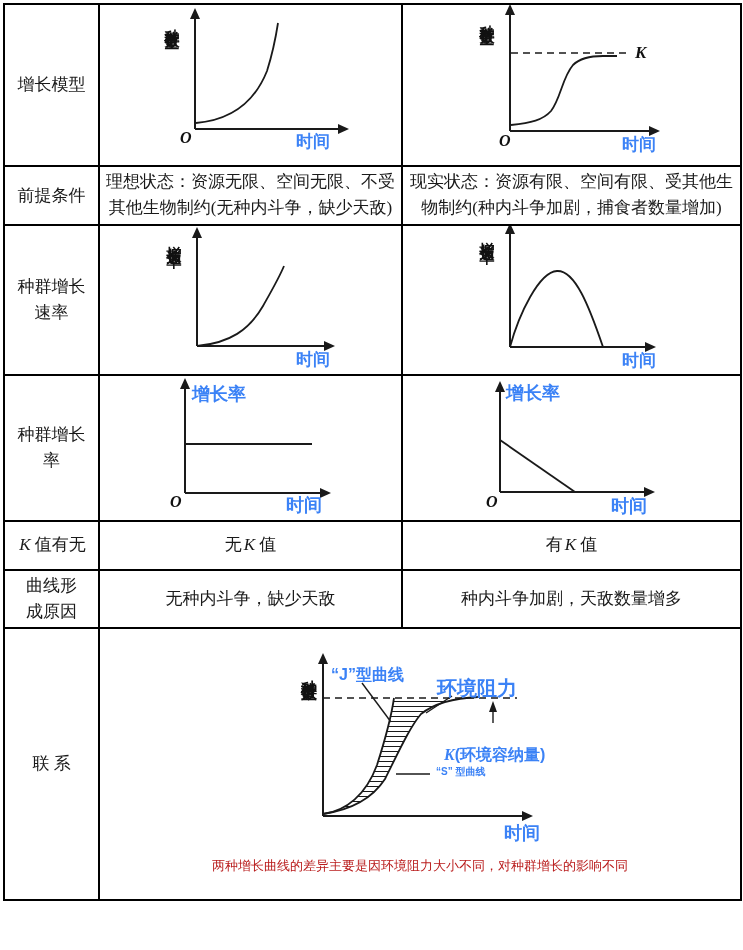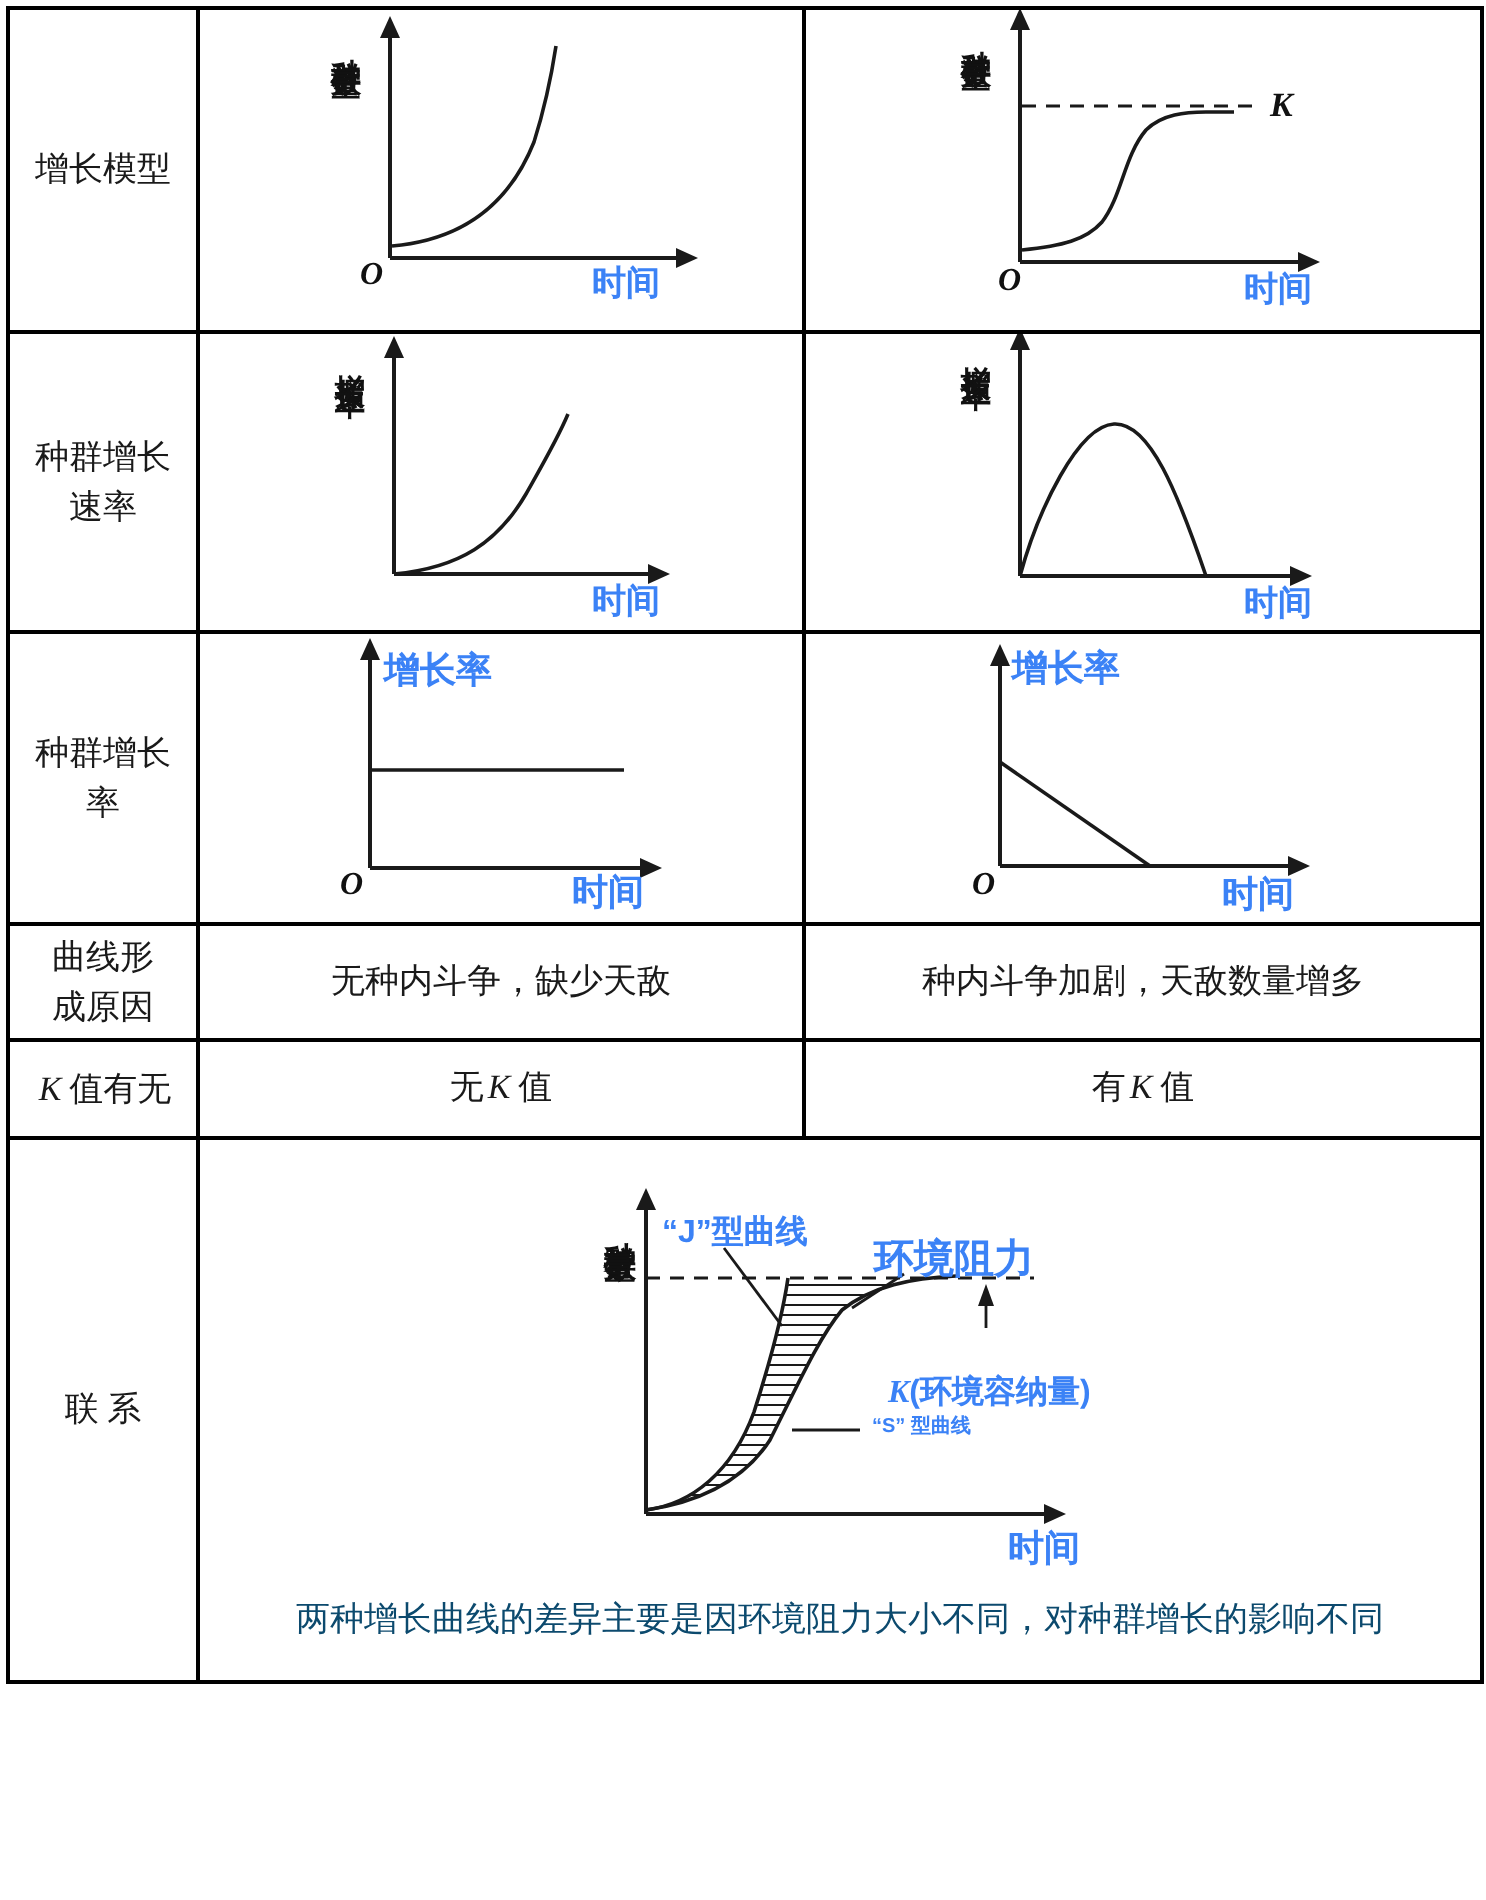--- a/index.html
+++ b/index.html
@@ -7,21 +7,21 @@
   table.cmp{border-collapse:collapse;table-layout:fixed;width:737px;margin:3px;}
   td{border:2px solid #000;vertical-align:middle;text-align:center;padding:0;overflow:hidden;}
   td.txt{font-size:17px;line-height:1.55;padding:2px 4px;}
   td.lbl{font-size:17px;line-height:1.5;}
   .chartbox{position:relative;width:100%;}
   .chartbox svg{position:absolute;left:0;top:0;}
   .clab{position:absolute;font-family:"Liberation Sans","DejaVu Sans",sans-serif;font-weight:bold;font-size:17px;white-space:nowrap;color:#3b82f6;}
   .o-lab{position:absolute;font-family:"Liberation Serif","DejaVu Serif",serif;font-style:italic;font-weight:bold;font-size:16px;color:#111;}
   .k-lab{position:absolute;font-family:"Liberation Serif","DejaVu Serif",serif;font-style:italic;font-weight:bold;font-size:17px;color:#111;}
   .vlabel{position:absolute;writing-mode:vertical-rl;text-orientation:upright;font-family:"Liberation Sans","DejaVu Sans",sans-serif;font-weight:bold;font-size:15px;letter-spacing:2px;color:#111;white-space:nowrap;}
-  .caption{position:absolute;left:0;right:0;text-align:center;font-size:17px;color:#0c4a6e;}
+  .caption{position:absolute;left:0;right:0;text-align:center;font-size:13px;color:#b91c1c;}
   .kword i{margin-right:4px;margin-left:2px;font-family:"Liberation Serif","DejaVu Serif",serif;}
   .stroke{stroke:#1a1a1a;fill:none;}
   .fillink{fill:#1a1a1a;stroke:none;}
 </style>
 </head>
 <body>
 
 <table class="cmp">
   <colgroup>
       <col style="width:95px">
@@ -62,20 +62,31 @@
           <path class="stroke" stroke-width="1.8" d="M108,120 C128,118 140,115 148,106 C158,93 159,73 170,60 C178,52 190,51 200,51 L214,51"></path>
         </svg>
         <div class="vlabel" style="left:74px;top:8px">种群数量</div>
         <div class="k-lab" style="left:232px;top:38px">K</div>
         <div class="o-lab" style="left:96px;top:127px">O</div>
         <div class="clab" style="left:219px;top:128px">时间</div>
       </div>
     </td>
   </tr>
 
+  <tr style="height:56px">
+    <td class="lbl">前提条件</td>
+    <td class="txt">
+      <div>理想状态：资源无限、空间无限、不受</div>
+      <div>其他生物制约(无种内斗争，缺少天敌)</div>
+    </td>
+    <td class="txt">
+      <div>现实状态：资源有限、空间有限、受其他生</div>
+      <div>物制约(种内斗争加剧，捕食者数量增加)</div>
+    </td>
+  </tr>
 
   <tr style="height:150px">
     <td class="lbl">
       <div>种群增长</div>
       <div>速率</div>
     </td>
     <td>
       <div class="chartbox" style="height:148px">
         <svg width="301" height="148" viewBox="0 0 301 148">
           <g class="stroke" stroke-width="2">
@@ -139,33 +150,33 @@
           <polygon class="fillink" points="252,115 241,110 241,120"></polygon>
           <line class="stroke" stroke-width="1.8" x1="97" y1="63" x2="172" y2="115"></line>
         </svg>
         <div class="clab" style="left:103px;top:4px;font-size:18px">增长率</div>
         <div class="o-lab" style="left:83px;top:116px">O</div>
         <div class="clab" style="left:208px;top:117px;font-size:18px">时间</div>
       </div>
     </td>
   </tr>
 
+  <tr style="height:49px">
+    <td class="lbl kword"><i>K</i><span>值有无</span></td>
+    <td class="txt kword"><span>无</span><i>K</i><span>值</span></td>
+    <td class="txt kword"><span>有</span><i>K</i><span>值</span></td>
+  </tr>
+
   <tr style="height:58px">
     <td class="lbl">
       <div>曲线形</div>
       <div>成原因</div>
     </td>
     <td class="txt">无种内斗争，缺少天敌</td>
     <td class="txt">种内斗争加剧，天敌数量增多</td>
-  </tr>
-
-  <tr style="height:49px">
-    <td class="lbl kword"><i>K</i><span>值有无</span></td>
-    <td class="txt kword"><span>无</span><i>K</i><span>值</span></td>
-    <td class="txt kword"><span>有</span><i>K</i><span>值</span></td>
   </tr>
 
   <tr style="height:272px">
     <td class="lbl">联 系</td>
     <td colspan="2">
       <div class="chartbox" style="height:270px">
         <svg width="644" height="218" viewBox="0 0 644 218">
           <defs>
             <pattern id="hatch" width="6" height="5" patternUnits="userSpaceOnUse">
               <line x1="0" y1="2.5" x2="6" y2="2.5" stroke="#1a1a1a" stroke-width="1"></line>

